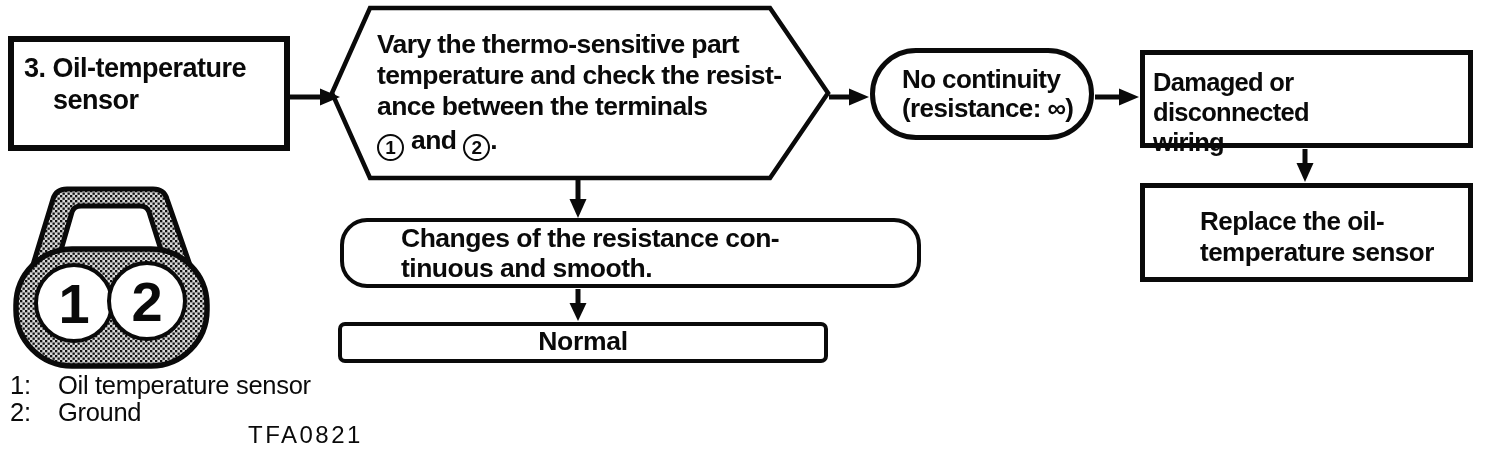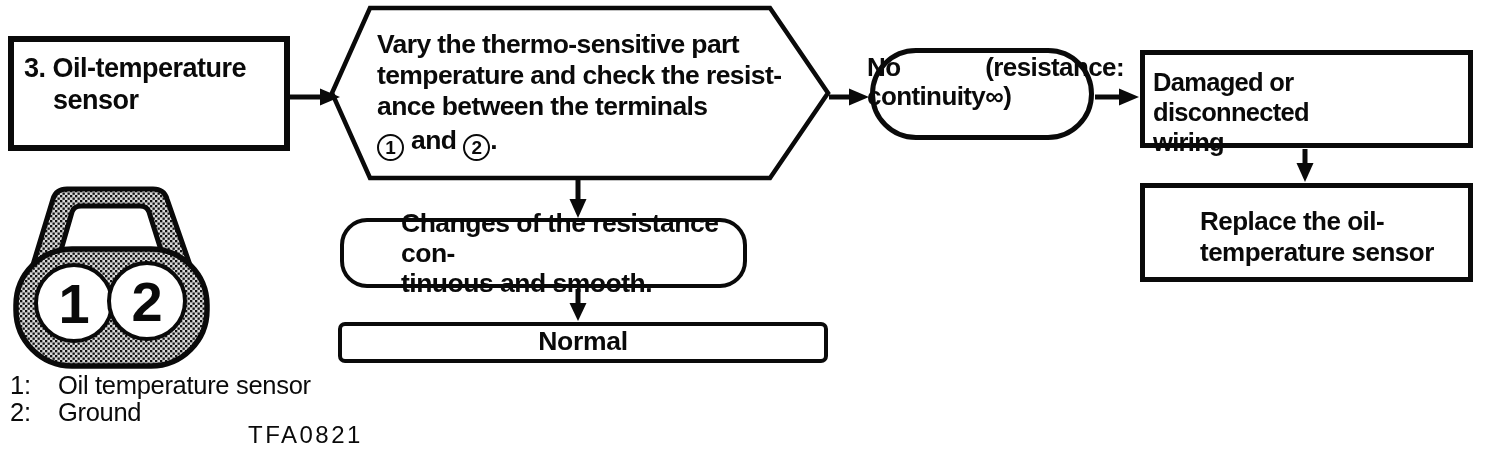--- a/index.html
+++ b/index.html
@@ -41,41 +41,41 @@
     border: 2.5px solid #0a0a0a; border-radius: 50%;
     font-size: 19px; font-weight: 700; letter-spacing: 0;
     vertical-align: -5px;
   }
   .circ.second { margin-left: 7px; }
   .circ.first { margin-right: 7px; }
 
   .pill {
     left: 870px; top: 48px; width: 224px; height: 92px;
     border-width: 5px; border-radius: 46px;
-    display: flex; flex-direction: row; justify-content: center;
+    display: flex; flex-direction: column; justify-content: center;
     padding-left: 27px;
     font-size: 26px; font-weight: 700; letter-spacing: -0.6px; line-height: 29px;
   }
 
   .cause-box {
     left: 1140px; top: 50px; width: 333px; height: 98px;
     border-width: 5px;
     padding: 12px 16px 0 8px;
     font-size: 25.5px; font-weight: 700; letter-spacing: -0.7px; line-height: 30px;
   }
 
   .action-box {
     left: 1140px; top: 183px; width: 333px; height: 99px;
     border-width: 5px;
     padding: 18px 12px 0 55px;
     font-size: 26px; font-weight: 700; letter-spacing: -0.5px; line-height: 31px;
   }
 
   .continuous-box {
-    left: 340px; top: 218px; width: 407px; height: 70px;
+    left: 340px; top: 218px; width: 581px; height: 70px;
     border-width: 4px; border-radius: 27px;
     display: flex; flex-direction: column; justify-content: center;
     padding-left: 57px;
     font-size: 26.5px; font-weight: 700; letter-spacing: -0.5px; line-height: 30px;
   }
 
   .normal-box {
     left: 338px; top: 322px; width: 490px; height: 41px;
     border-width: 4px; border-radius: 7px;
     display: flex; align-items: flex-start; justify-content: center;

